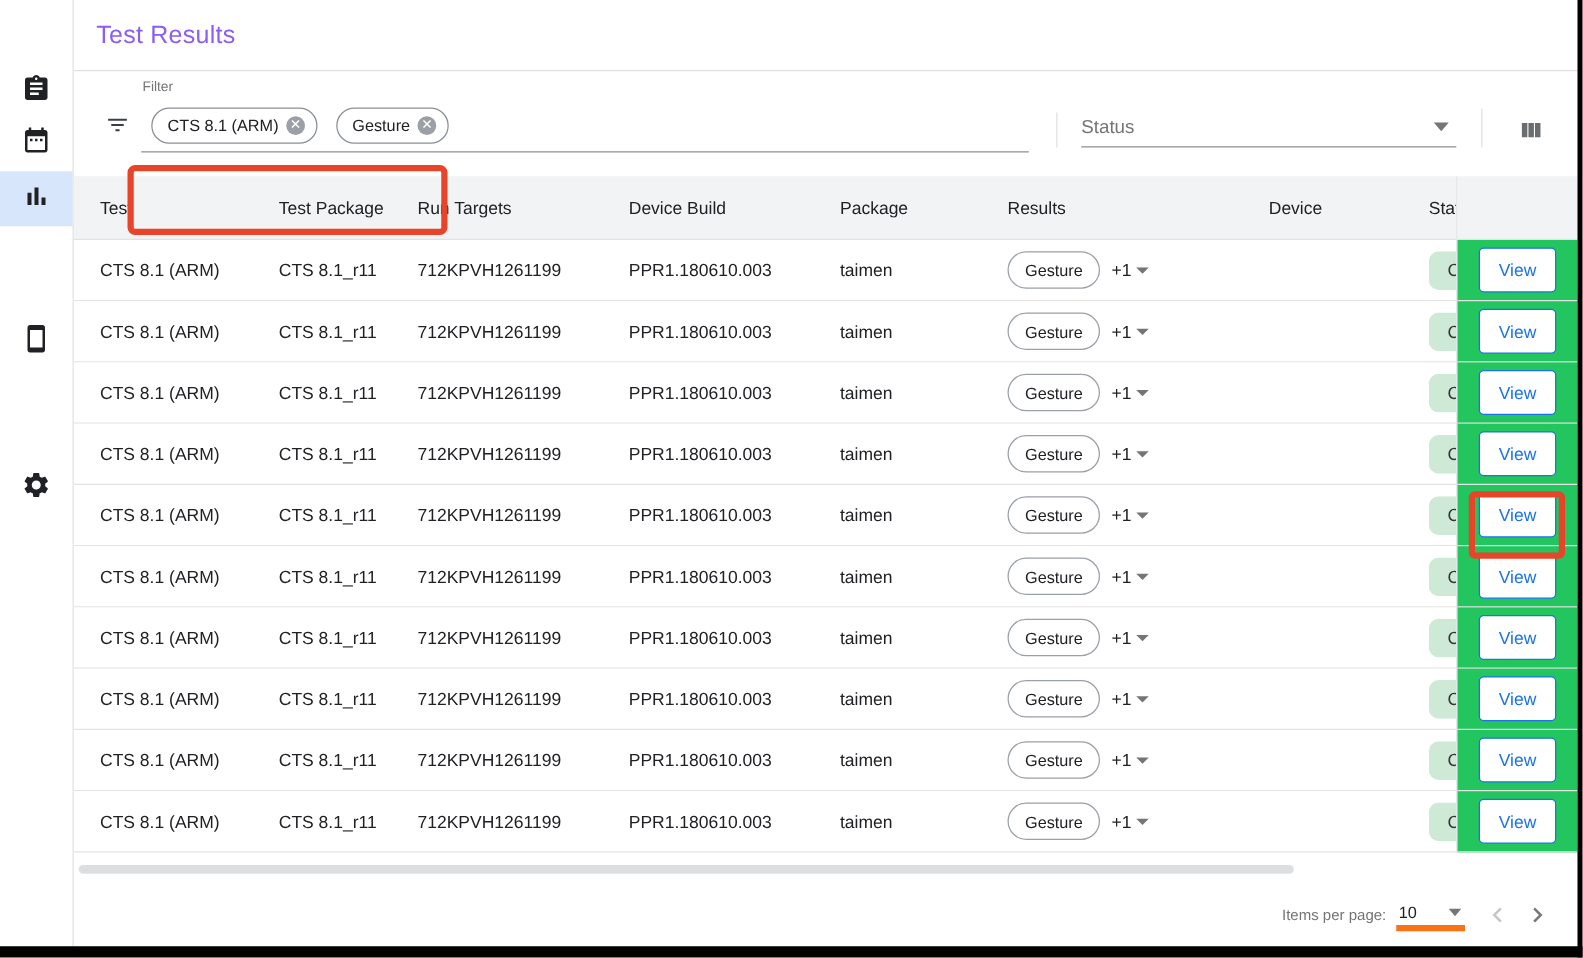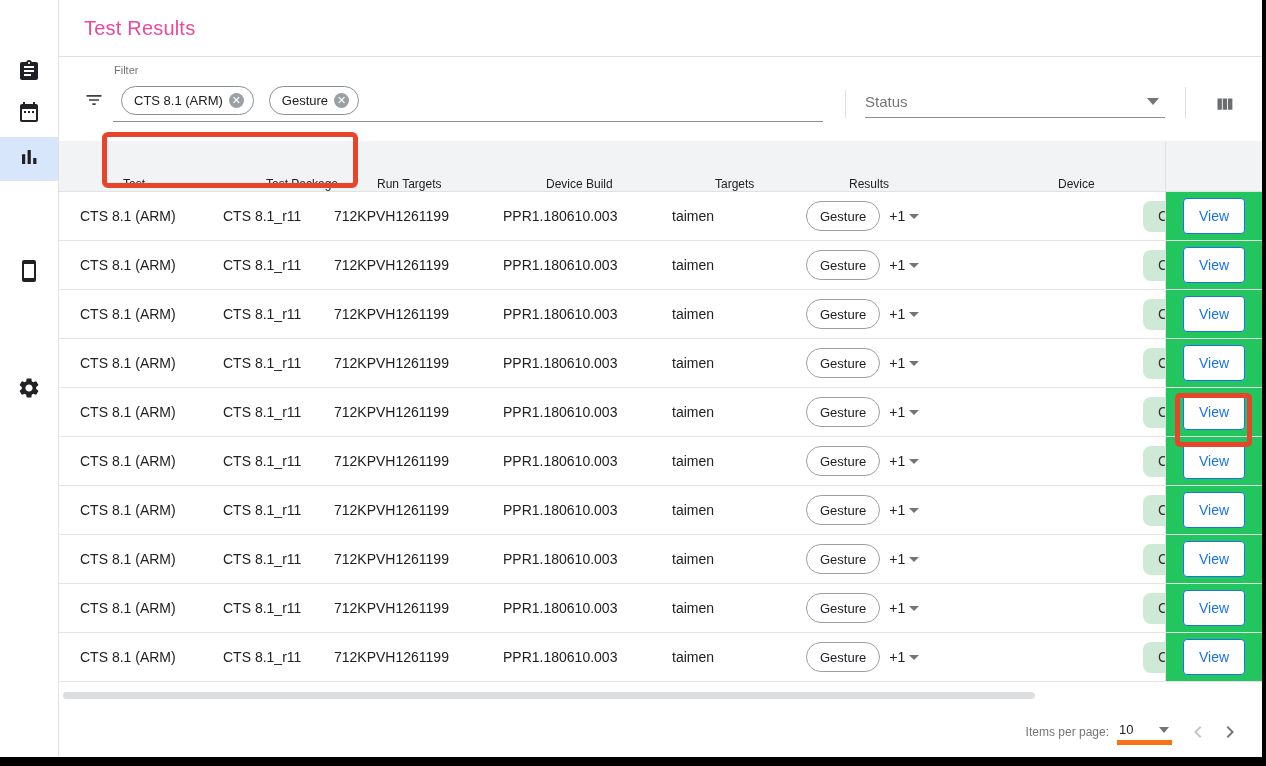--- a/index.html
+++ b/index.html
@@ -13,42 +13,42 @@
   
   .sidebar { position:absolute; left:0; top:0; width:59px; height:757px; background:#fff; border-right:1px solid #e2e2e2; z-index:20; }
   .side-item { position:absolute; left:0; width:58px; height:44px; display:flex; align-items:center; justify-content:center; cursor:pointer; }
   .side-item.selected { background:#d8e6fc; }
   .side-item svg { width:24px; height:24px; fill:#202124; }
 
   
   .main { position:absolute; left:59px; top:0; width:1203px; height:757px; background:#fff; }
 
   .topbar { position:absolute; left:0; top:0; width:1203px; height:57px; border-bottom:1px solid #e0e0e0; display:flex; align-items:center; padding-left:18px; }
-  .page-title { font-size:20px; font-weight:500; letter-spacing:.2px; color:#ec4899;margin-left:7px; }
+  .page-title { font-size:20px; font-weight:500; letter-spacing:.2px; color:#8b5cf6; }
 
   
   .toolbar { position:absolute; left:0; top:60px; width:1203px; height:84px; }
   .filter-list-icon { position:absolute; left:25px; top:30px; width:20px; height:20px; fill:#3c4043; }
   .filter-label { position:absolute; left:55px; top:4px; font-size:11px; color:#757575; }
   .chips { position:absolute; left:62px; top:26px; display:flex; gap:15px; }
   .chip { height:29px; border:1px solid #8a8f94; border-radius:16px; display:flex; align-items:center; gap:6px; padding:0 9px 0 12px; font-size:13px; color:#202124; background:#fff; cursor:pointer; }
   .chip-close { width:15px; height:15px; border-radius:50%; background:#9aa0a6; color:#fff; font-size:11px; line-height:15px; text-align:center; cursor:pointer; display:inline-block; }
   .filter-underline { position:absolute; left:54px; top:61px; width:710px; border-top:1px solid #8f8f8f; }
   .vdiv-a { position:absolute; left:786px; top:30px; height:28px; border-left:1px solid #e0e0e0; }
   .status-select { position:absolute; left:806px; top:26px; width:300px; height:31px; display:flex; align-items:center; justify-content:space-between; cursor:pointer; }
   .status-label { font-size:15px; color:#757575; }
   .caret { width:0; height:0; border-left:6px solid transparent; border-right:6px solid transparent; border-top:7px solid #757575; margin-right:6px; }
   .status-underline { position:absolute; left:806px; top:57px; width:300px; border-top:1px solid #8f8f8f; }
   .vdiv-b { position:absolute; left:1126px; top:27px; height:31px; border-left:1px solid #e0e0e0; }
   .columns-btn { position:absolute; left:1152px; top:31px; width:26px; height:26px; display:flex; align-items:center; justify-content:center; cursor:pointer; }
   .columns-btn svg { width:21px; height:21px; fill:#6b6e71; }
 
   
   .thead { position:absolute; left:0; top:141px; width:1203px; height:51px; background:#f1f3f4; border-bottom:1px solid #e2e2e2; }
-  .header-row { width:1106px; height:50px; display:flex; align-items:flex-end; padding-left:21px; overflow:hidden; font-size:12px; color:#202124;margin-left:43px; }
+  .header-row { width:1106px; height:50px; display:flex; align-items:center; padding-left:21px; overflow:hidden; font-size:14px; color:#202124; }
   .tbody { position:absolute; left:0; top:192px; width:1106px; }
   .trow { width:1106px; height:49px; display:flex; align-items:center; padding-left:21px; border-bottom:1px solid #e4e4e4; font-size:14px; background:#fff; }
   .c-test{width:143px;} .c-pkg{width:111px;} .c-run{width:169px;} .c-build{width:169px;}
   .c-prod{width:134px;} .c-labels{width:209px; display:flex; align-items:center;}
   .c-created{width:128px;} .c-status{width:22px; overflow:hidden; white-space:nowrap;}
   .hcell { white-space:nowrap; overflow:hidden; display:inline-block; }
   .label-chip { height:30px; border:1px solid #9aa0a6; border-radius:16px; display:inline-flex; align-items:center; padding:0 13px; font-size:13px; background:#fff; }
   .more-labels { display:inline-flex; align-items:center; margin-left:9px; cursor:pointer; font-size:14px; }
   .mini-caret { width:0; height:0; border-left:5px solid transparent; border-right:5px solid transparent; border-top:5px solid #757575; margin-left:4px; }
   .status-chip { min-width:40px; height:31px; border-radius:8px; background:#ceead6; color:#333; font-size:14px; display:inline-flex; align-items:center; justify-content:center; }
@@ -142,21 +142,21 @@
     </div>
     <div class="annotation annotation-filter"></div>
   </div>
 
   <div class="thead">
     <div class="header-row">
       <span class="hcell c-test">Test</span>
       <span class="hcell c-pkg">Test Package</span>
       <span class="hcell c-run">Run Targets</span>
       <span class="hcell c-build">Device Build</span>
-      <span class="hcell c-prod">Targets</span>
+      <span class="hcell c-prod">Package</span>
       <span class="hcell c-labels">Results</span>
       <span class="hcell c-created">Device</span>
       <span class="hcell c-status">Status</span>
     </div>
   </div>
 
   <div class="tbody">
       <div class="trow">
         <span class="c-test">CTS 8.1 (ARM)</span>
         <span class="c-pkg">CTS 8.1_r11</span>

